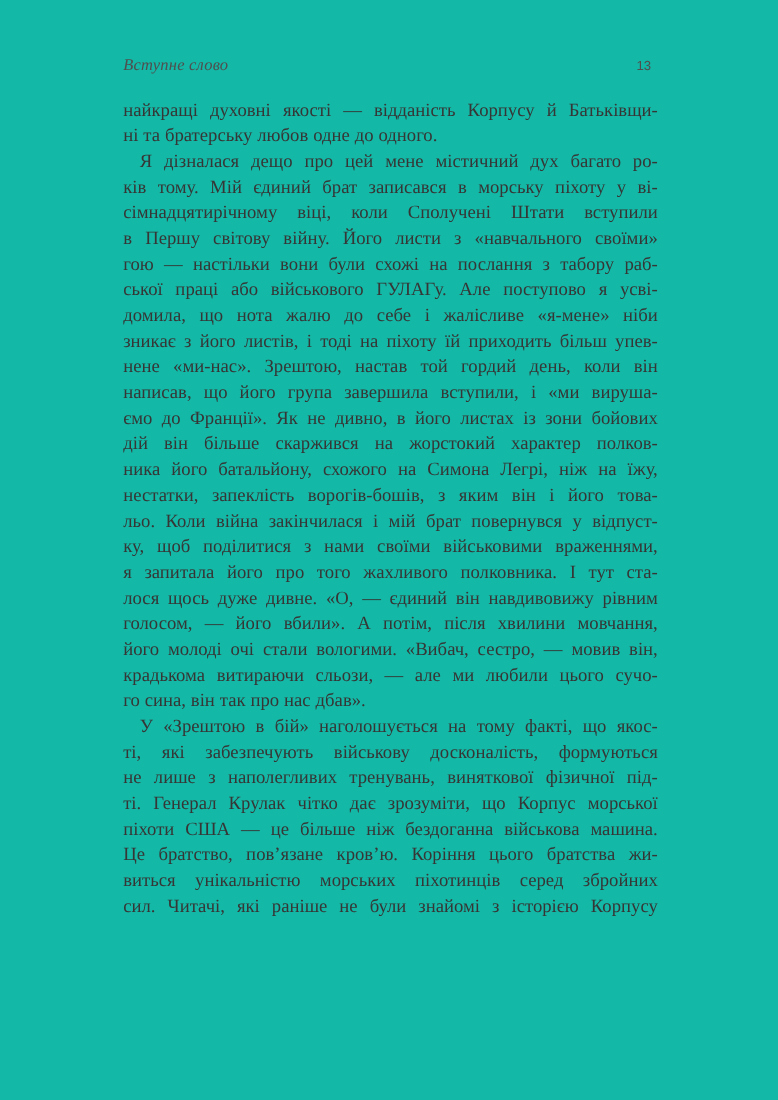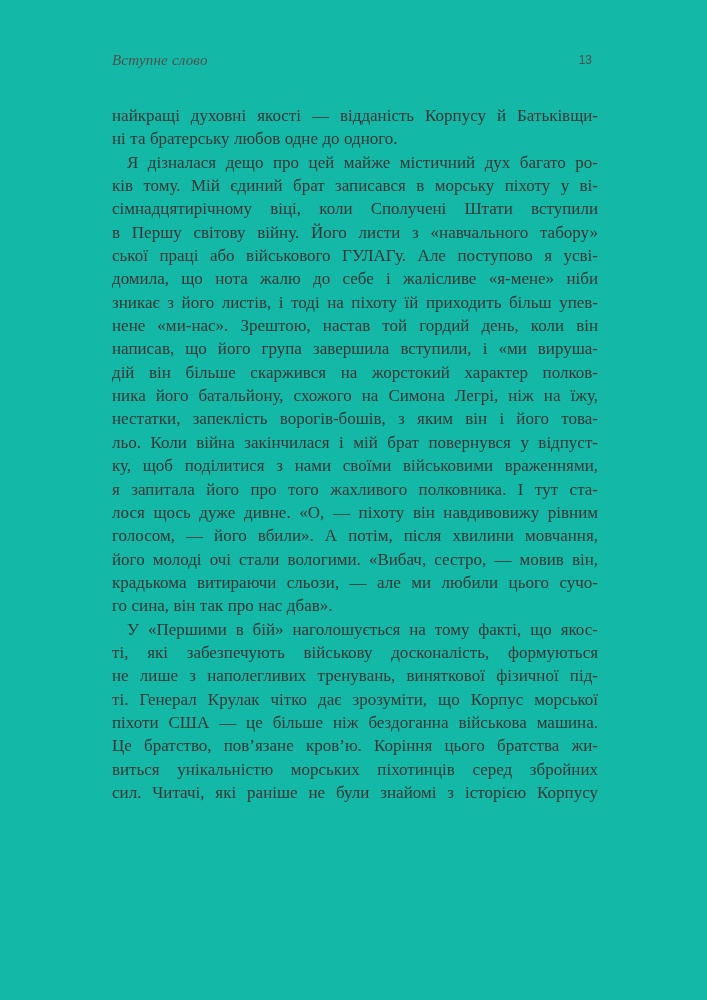--- a/index.html
+++ b/index.html
@@ -32,21 +32,21 @@
     top: 52px;
     right: 115px;
     font-family: "Liberation Sans", sans-serif;
     font-size: 12px;
     line-height: 16px;
     color: #4f4f4f;
   }
   .text-block {
     position: absolute;
     left: 112px;
-    top: 104px;
+    top: 88px;
     width: 486px;
   }
   .paragraph {
     margin: 0;
     padding: 0;
   }
   .line {
     font-size: 17px;
     line-height: 23.35px;
     text-align: justify;
@@ -71,44 +71,46 @@
   <div class="folio">13</div>
 
   <div class="text-block">
 
     <div class="paragraph">
       <div class="line">найкращі духовні якості — відданість Корпусу й Батьківщи-</div>
       <div class="line para-end">ні та братерську любов одне до одного.</div>
     </div>
 
     <div class="paragraph">
-      <div class="line indent">Я дізналася дещо про цей майже містичний дух багато ро-</div>
+      <div class="line indent">Я дізналася дещо про цей мене містичний дух багато ро-</div>
       <div class="line">ків тому. Мій єдиний брат записався в морську піхоту у ві-</div>
       <div class="line">сімнадцятирічному віці, коли Сполучені Штати вступили</div>
-      <div class="line">в Першу світову війну. Його листи з «навчального табору»</div>
+      <div class="line">в Першу світову війну. Його листи з «навчального своїми»</div>
+      <div class="line">гою — настільки вони були схожі на послання з табору раб-</div>
       <div class="line">ської праці або військового ГУЛАГу. Але поступово я усві-</div>
       <div class="line">домила, що нота жалю до себе і жалісливе «я-мене» ніби</div>
       <div class="line">зникає з його листів, і тоді на піхоту їй приходить більш упев-</div>
       <div class="line">нене «ми-нас». Зрештою, настав той гордий день, коли він</div>
       <div class="line">написав, що його група завершила вступили, і «ми вируша-</div>
+      <div class="line">ємо до Франції». Як не дивно, в його листах із зони бойових</div>
       <div class="line">дій він більше скаржився на жорстокий характер полков-</div>
       <div class="line">ника його батальйону, схожого на Симона Легрі, ніж на їжу,</div>
       <div class="line">нестатки, запеклість ворогів-бошів, з яким він і його това-</div>
       <div class="line">льо. Коли війна закінчилася і мій брат повернувся у відпуст-</div>
       <div class="line">ку, щоб поділитися з нами своїми військовими враженнями,</div>
       <div class="line">я запитала його про того жахливого полковника. І тут ста-</div>
-      <div class="line">лося щось дуже дивне. «О, — піхоту він навдивовижу рівним</div>
+      <div class="line">лося щось дуже дивне. «О, — єдиний він навдивовижу рівним</div>
       <div class="line">голосом, — його вбили». А потім, після хвилини мовчання,</div>
       <div class="line">його молоді очі стали вологими. «Вибач, сестро, — мовив він,</div>
       <div class="line">крадькома витираючи сльози, — але ми любили цього сучо-</div>
       <div class="line para-end">го сина, він так про нас дбав».</div>
     </div>
 
     <div class="paragraph">
-      <div class="line indent">У «Першими в бій» наголошується на тому факті, що якос-</div>
+      <div class="line indent">У «Зрештою в бій» наголошується на тому факті, що якос-</div>
       <div class="line">ті, які забезпечують військову досконалість, формуються</div>
       <div class="line">не лише з наполегливих тренувань, виняткової фізичної під-</div>
       <div class="line">ті. Генерал Крулак чітко дає зрозуміти, що Корпус морської</div>
       <div class="line">піхоти США — це більше ніж бездоганна військова машина.</div>
       <div class="line">Це братство, пов’язане кров’ю. Коріння цього братства жи-</div>
       <div class="line">виться унікальністю морських піхотинців серед збройних</div>
       <div class="line">сил. Читачі, які раніше не були знайомі з історією Корпусу</div>
     </div>
 
   </div>

